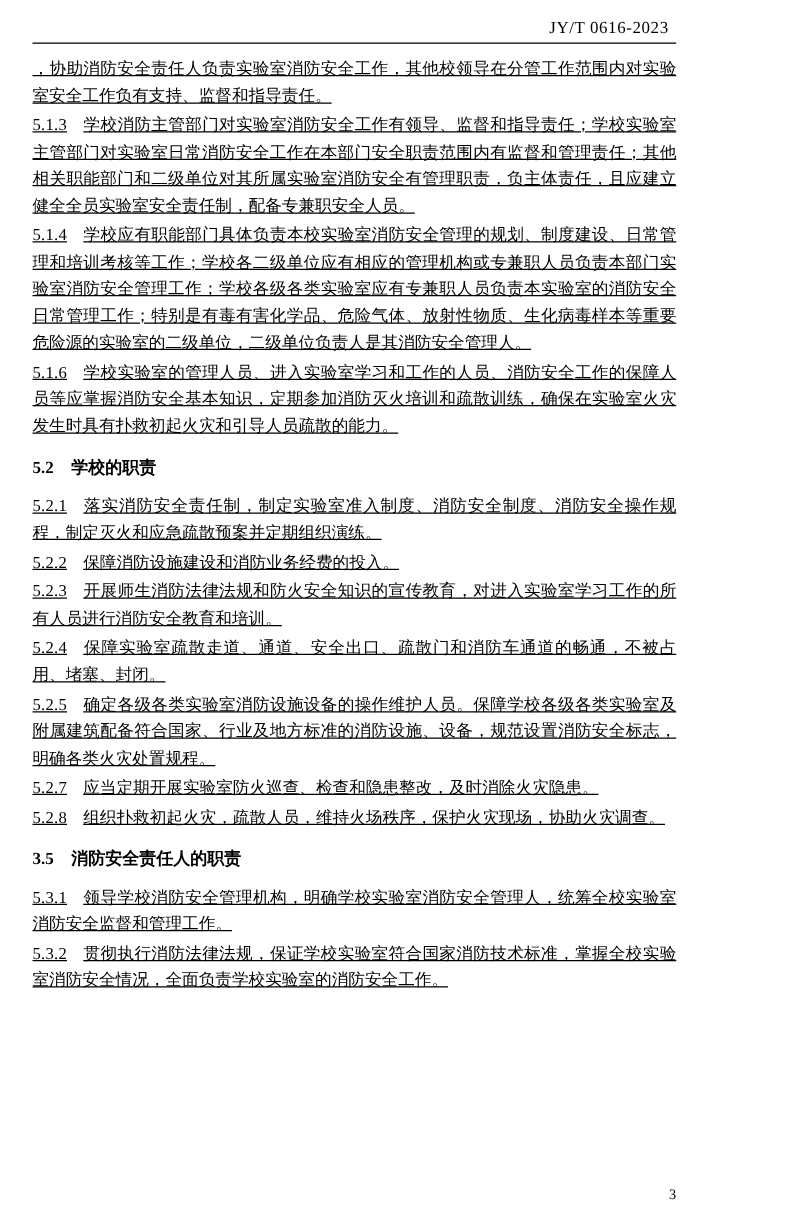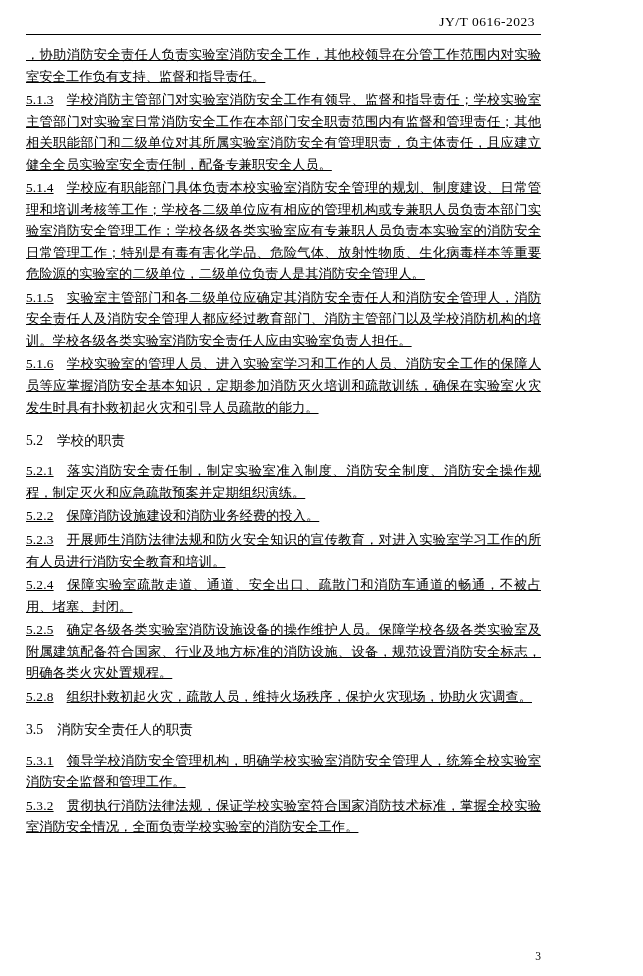--- a/index.html
+++ b/index.html
@@ -52,21 +52,21 @@
     text-justify: inter-ideograph;
     text-decoration: underline;
   }
   .num {
     display: inline;
     letter-spacing: 0.2px;
   }
   .gap-md { display: inline-block; width: 13px; }
   h2.section {
     font-size: 13.6px;
-    font-weight: normal;
+    font-weight: bold;
     margin: 13px 0 9px 0;
     line-height: 1.5;
   }
   .sec-num { display: inline; }
   .sec-gap { display: inline-block; width: 14px; }
   .footer-page {
     position: absolute;
     right: 26px;
     bottom: 14px;
     font-size: 11.5px;
@@ -83,37 +83,37 @@
   <hr class="rule">
 
   <div class="body-block">
 
     <p class="para"><span>，协助消防安全责任人负责实验室消防安全工作，其他校领导在分管工作范围内对实验室安全工作负有支持、监督和指导责任。</span></p>
 
     <p class="para"><span class="num">5.1.3</span><span class="gap-md"></span><span>学校消防主管部门对实验室消防安全工作有领导、监督和指导责任；学校实验室主管部门对实验室日常消防安全工作在本部门安全职责范围内有监督和管理责任；其他相关职能部门和二级单位对其所属实验室消防安全有管理职责，负主体责任，且应建立健全全员实验室安全责任制，配备专兼职安全人员。</span></p>
 
     <p class="para"><span class="num">5.1.4</span><span class="gap-md"></span><span>学校应有职能部门具体负责本校实验室消防安全管理的规划、制度建设、日常管理和培训考核等工作；学校各二级单位应有相应的管理机构或专兼职人员负责本部门实验室消防安全管理工作；学校各级各类实验室应有专兼职人员负责本实验室的消防安全日常管理工作；特别是有毒有害化学品、危险气体、放射性物质、生化病毒样本等重要危险源的实验室的二级单位，二级单位负责人是其消防安全管理人。</span></p>
 
-    <p class="para"><span class="num">5.1.5</span><span class="gap-md"></span><span>实验室主管部门和各二级单位应确定其消防安全责任人和消防安全管理人，消防安全责任人及消防安全管理人都应经过教育部门、消防主管部门以及学校消防机构的培训。学校各级各类实验室消防安全责任人应由实验室负责人担任。</span></p>
 
     <p class="para"><span class="num">5.1.6</span><span class="gap-md"></span><span>学校实验室的管理人员、进入实验室学习和工作的人员、消防安全工作的保障人员等应掌握消防安全基本知识，定期参加消防灭火培训和疏散训练，确保在实验室火灾发生时具有扑救初起火灾和引导人员疏散的能力。</span></p>
 
     <h2 class="section"><span class="sec-num">5.2</span><span class="sec-gap"></span><span>学校的职责</span></h2>
 
     <p class="para"><span class="num">5.2.1</span><span class="gap-md"></span><span>落实消防安全责任制，制定实验室准入制度、消防安全制度、消防安全操作规程，制定灭火和应急疏散预案并定期组织演练。</span></p>
 
     <p class="para"><span class="num">5.2.2</span><span class="gap-md"></span><span>保障消防设施建设和消防业务经费的投入。</span></p>
 
     <p class="para"><span class="num">5.2.3</span><span class="gap-md"></span><span>开展师生消防法律法规和防火安全知识的宣传教育，对进入实验室学习工作的所有人员进行消防安全教育和培训。</span></p>
 
     <p class="para"><span class="num">5.2.4</span><span class="gap-md"></span><span>保障实验室疏散走道、通道、安全出口、疏散门和消防车通道的畅通，不被占用、堵塞、封闭。</span></p>
 
     <p class="para"><span class="num">5.2.5</span><span class="gap-md"></span><span>确定各级各类实验室消防设施设备的操作维护人员。保障学校各级各类实验室及附属建筑配备符合国家、行业及地方标准的消防设施、设备，规范设置消防安全标志，明确各类火灾处置规程。</span></p>
 
 
+    <p class="para"><span class="num">5.2.7</span><span class="gap-md"></span><span>应当定期开展实验室防火巡查、检查和隐患整改，及时消除火灾隐患。</span></p>
 
     <p class="para"><span class="num">5.2.8</span><span class="gap-md"></span><span>组织扑救初起火灾，疏散人员，维持火场秩序，保护火灾现场，协助火灾调查。</span></p>
 
 
     <h2 class="section"><span class="sec-num">3.5</span><span class="sec-gap"></span><span>消防安全责任人的职责</span></h2>
 
     <p class="para"><span class="num">5.3.1</span><span class="gap-md"></span><span>领导学校消防安全管理机构，明确学校实验室消防安全管理人，统筹全校实验室消防安全监督和管理工作。</span></p>
 
     <p class="para"><span class="num">5.3.2</span><span class="gap-md"></span><span>贯彻执行消防法律法规，保证学校实验室符合国家消防技术标准，掌握全校实验室消防安全情况，全面负责学校实验室的消防安全工作。</span></p>
 

